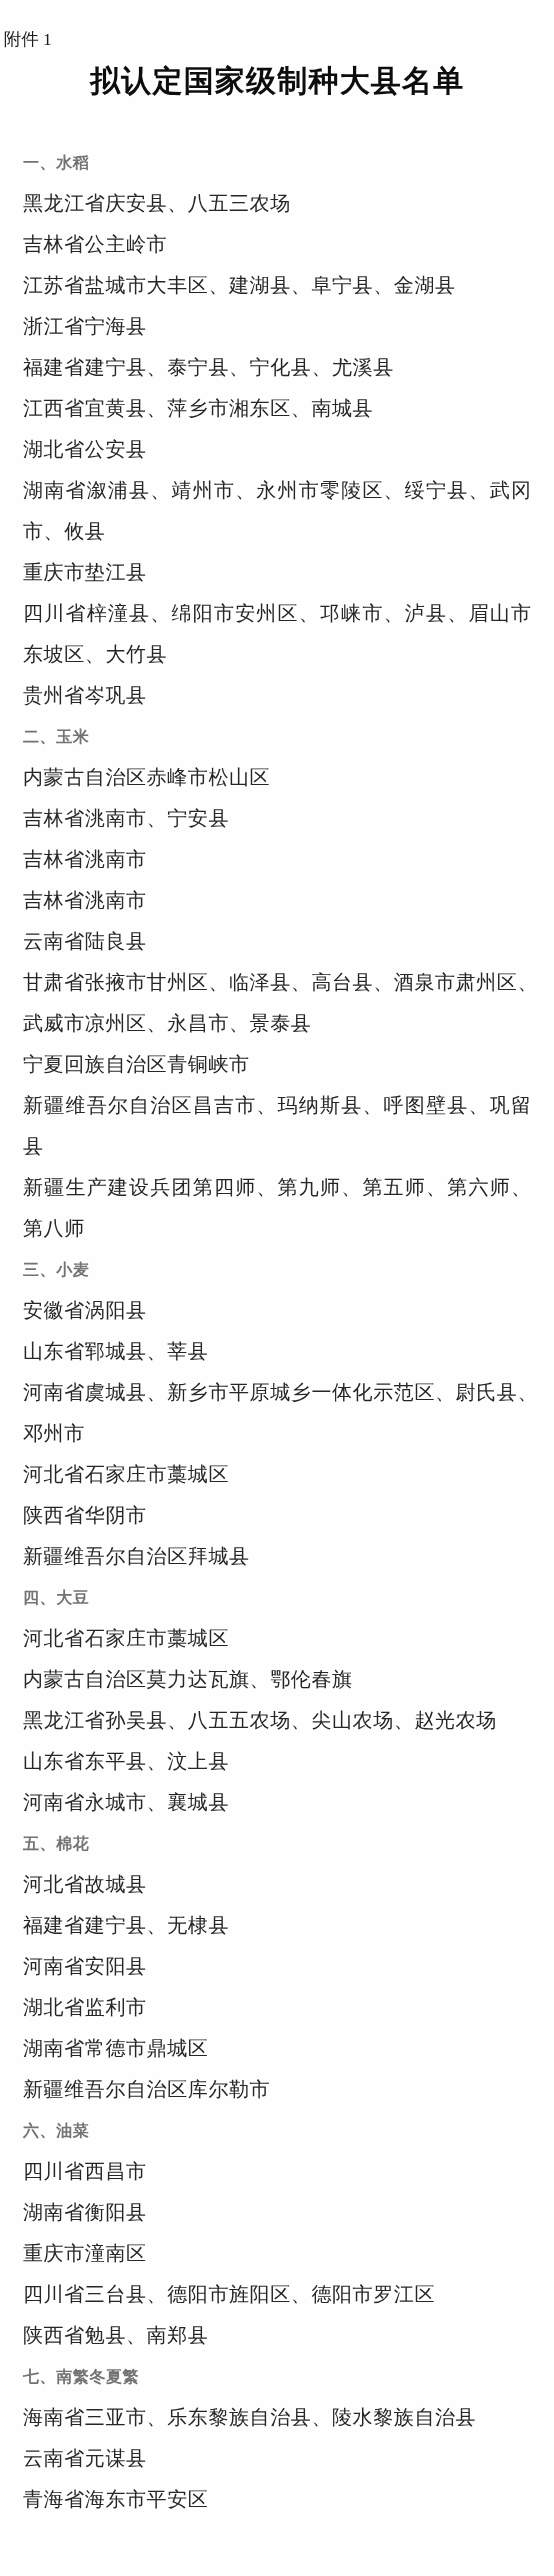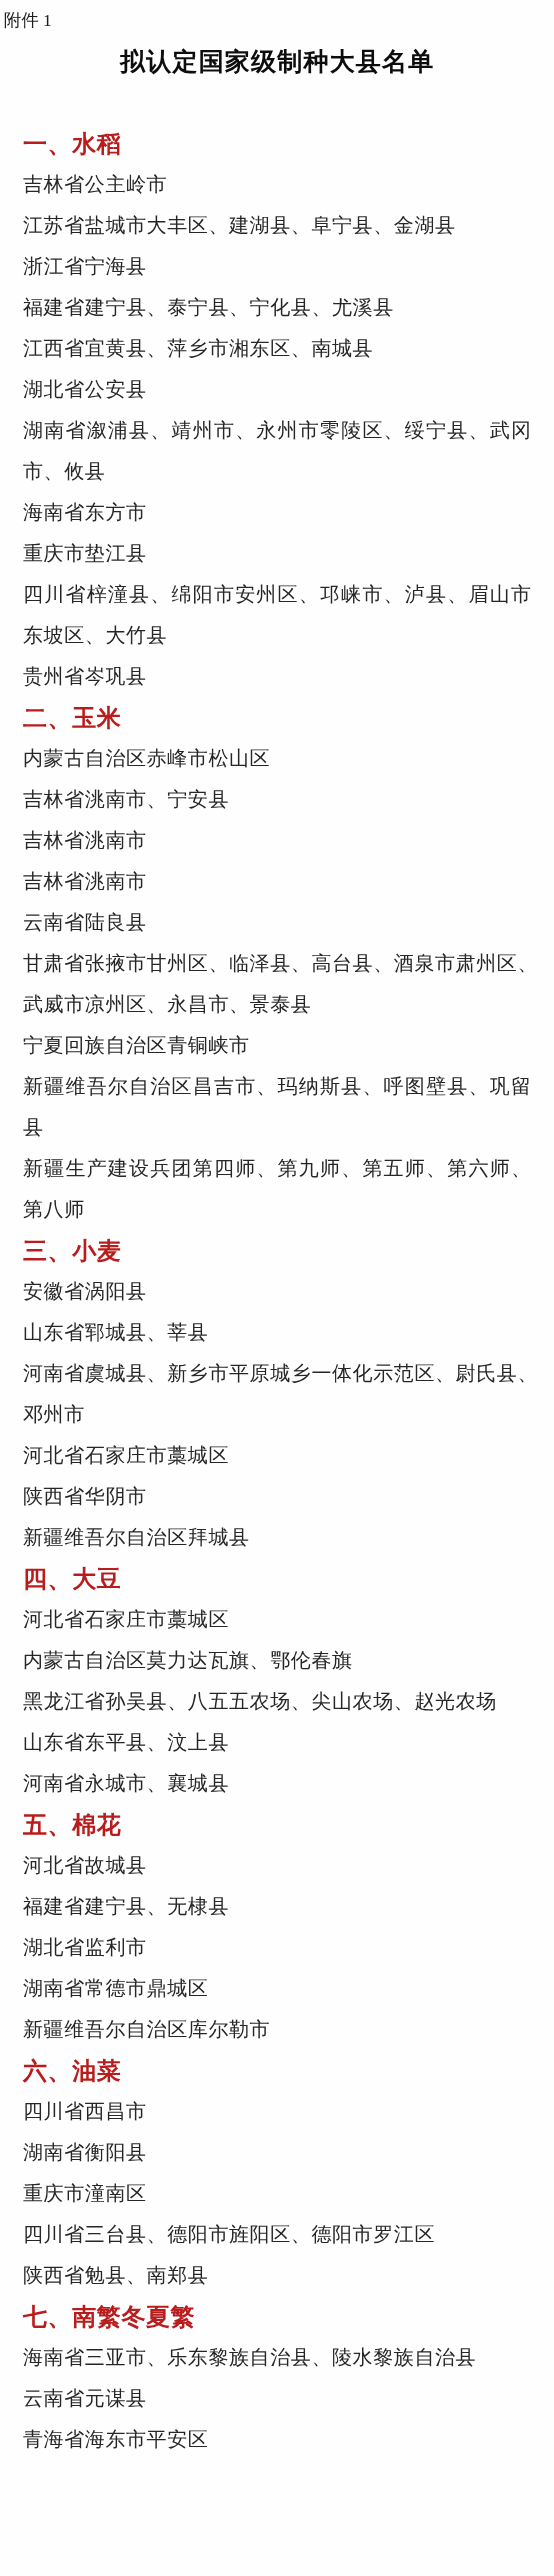--- a/index.html
+++ b/index.html
@@ -6,21 +6,21 @@
   body {
     width: 554px;
     height: 2576px;
     background: #ffffff;
   }
   .page {
     position: relative;
     width: 554px;
     height: 2576px;
     box-sizing: border-box;
-    padding-top: 0;
+    padding-top: 19px;
     background: #fefefe;
     font-family: "Liberation Serif", "DejaVu Serif", serif;
     color: #262626;
     overflow: hidden;
   }
   .line {
     height: 41px;
     line-height: 41px;
     padding-left: 23px;
     padding-right: 22.5px;
@@ -31,53 +31,53 @@
   .attach {
     padding-left: 3.7px;
     font-size: 17.5px;
     letter-spacing: 0;
     color: #1d1d1d;
   }
   .title {
     text-align: center;
     font-family: "Liberation Sans", "DejaVu Sans", sans-serif;
     font-weight: bold;
-    font-size: 25px;
+    font-size: 30px;
     letter-spacing: 1.2px;
     color: #0d0d0d;
   }
   .heading {
     font-family: "Liberation Sans", "DejaVu Sans", sans-serif;
     font-weight: bold;
-    font-size: 24px;
-    color: #b91c1c;
+    font-size: 16px;
+    color: #737373;
   }
   .fill {
     text-align: justify;
     text-align-last: justify;
   }
 </style>
 </head>
 <body>
 
 <div class="page">
   <div class="line attach">附件 1</div>
   <div class="line title">拟认定国家级制种大县名单</div>
   <div class="line"></div>
 
   <div class="line heading">一、水稻</div>
+  <div class="line">黑龙江省庆安县、八五三农场</div>
   <div class="line">吉林省公主岭市</div>
   <div class="line">江苏省盐城市大丰区、建湖县、阜宁县、金湖县</div>
   <div class="line">浙江省宁海县</div>
   <div class="line">福建省建宁县、泰宁县、宁化县、尤溪县</div>
   <div class="line">江西省宜黄县、萍乡市湘东区、南城县</div>
   <div class="line">湖北省公安县</div>
   <div class="line fill">湖南省溆浦县、靖州市、永州市零陵区、绥宁县、武冈</div>
   <div class="line">市、攸县</div>
-  <div class="line">海南省东方市</div>
   <div class="line">重庆市垫江县</div>
   <div class="line fill">四川省梓潼县、绵阳市安州区、邛崃市、泸县、眉山市</div>
   <div class="line">东坡区、大竹县</div>
   <div class="line">贵州省岑巩县</div>
 
   <div class="line heading">二、玉米</div>
   <div class="line">内蒙古自治区赤峰市松山区</div>
   <div class="line">吉林省洮南市、宁安县</div>
   <div class="line">吉林省洮南市</div>
   <div class="line">吉林省洮南市</div>
@@ -102,20 +102,21 @@
   <div class="line heading">四、大豆</div>
   <div class="line">河北省石家庄市藁城区</div>
   <div class="line">内蒙古自治区莫力达瓦旗、鄂伦春旗</div>
   <div class="line">黑龙江省孙吴县、八五五农场、尖山农场、赵光农场</div>
   <div class="line">山东省东平县、汶上县</div>
   <div class="line">河南省永城市、襄城县</div>
 
   <div class="line heading">五、棉花</div>
   <div class="line">河北省故城县</div>
   <div class="line">福建省建宁县、无棣县</div>
+  <div class="line">河南省安阳县</div>
   <div class="line">湖北省监利市</div>
   <div class="line">湖南省常德市鼎城区</div>
   <div class="line">新疆维吾尔自治区库尔勒市</div>
 
   <div class="line heading">六、油菜</div>
   <div class="line">四川省西昌市</div>
   <div class="line">湖南省衡阳县</div>
   <div class="line">重庆市潼南区</div>
   <div class="line">四川省三台县、德阳市旌阳区、德阳市罗江区</div>
   <div class="line">陕西省勉县、南郑县</div>

